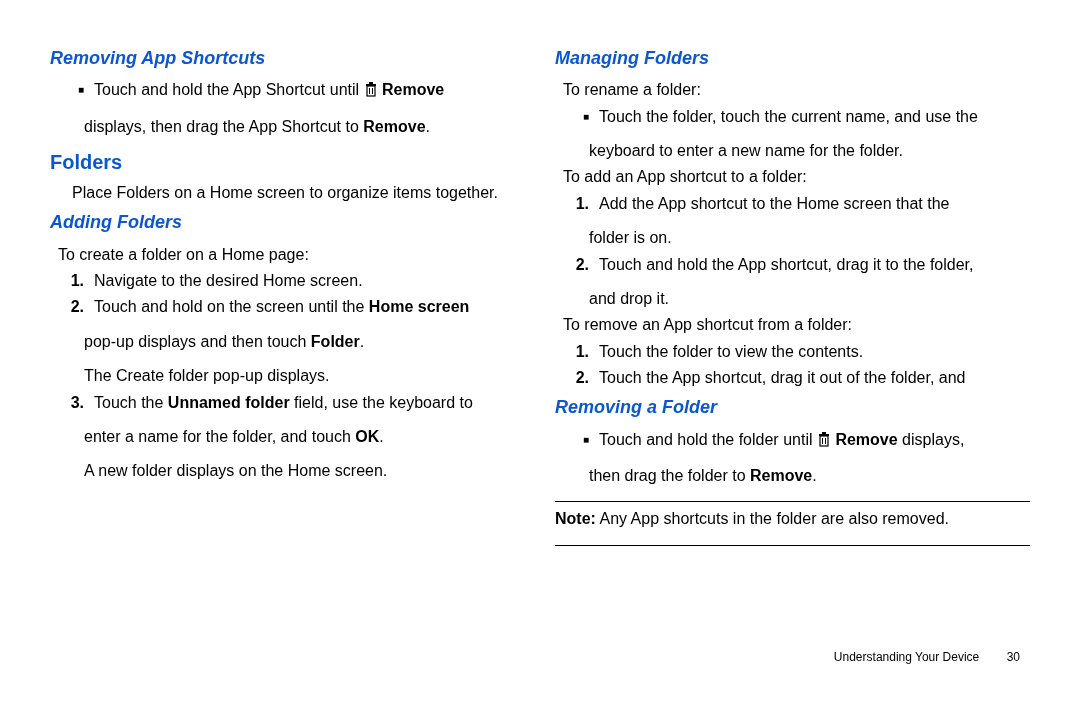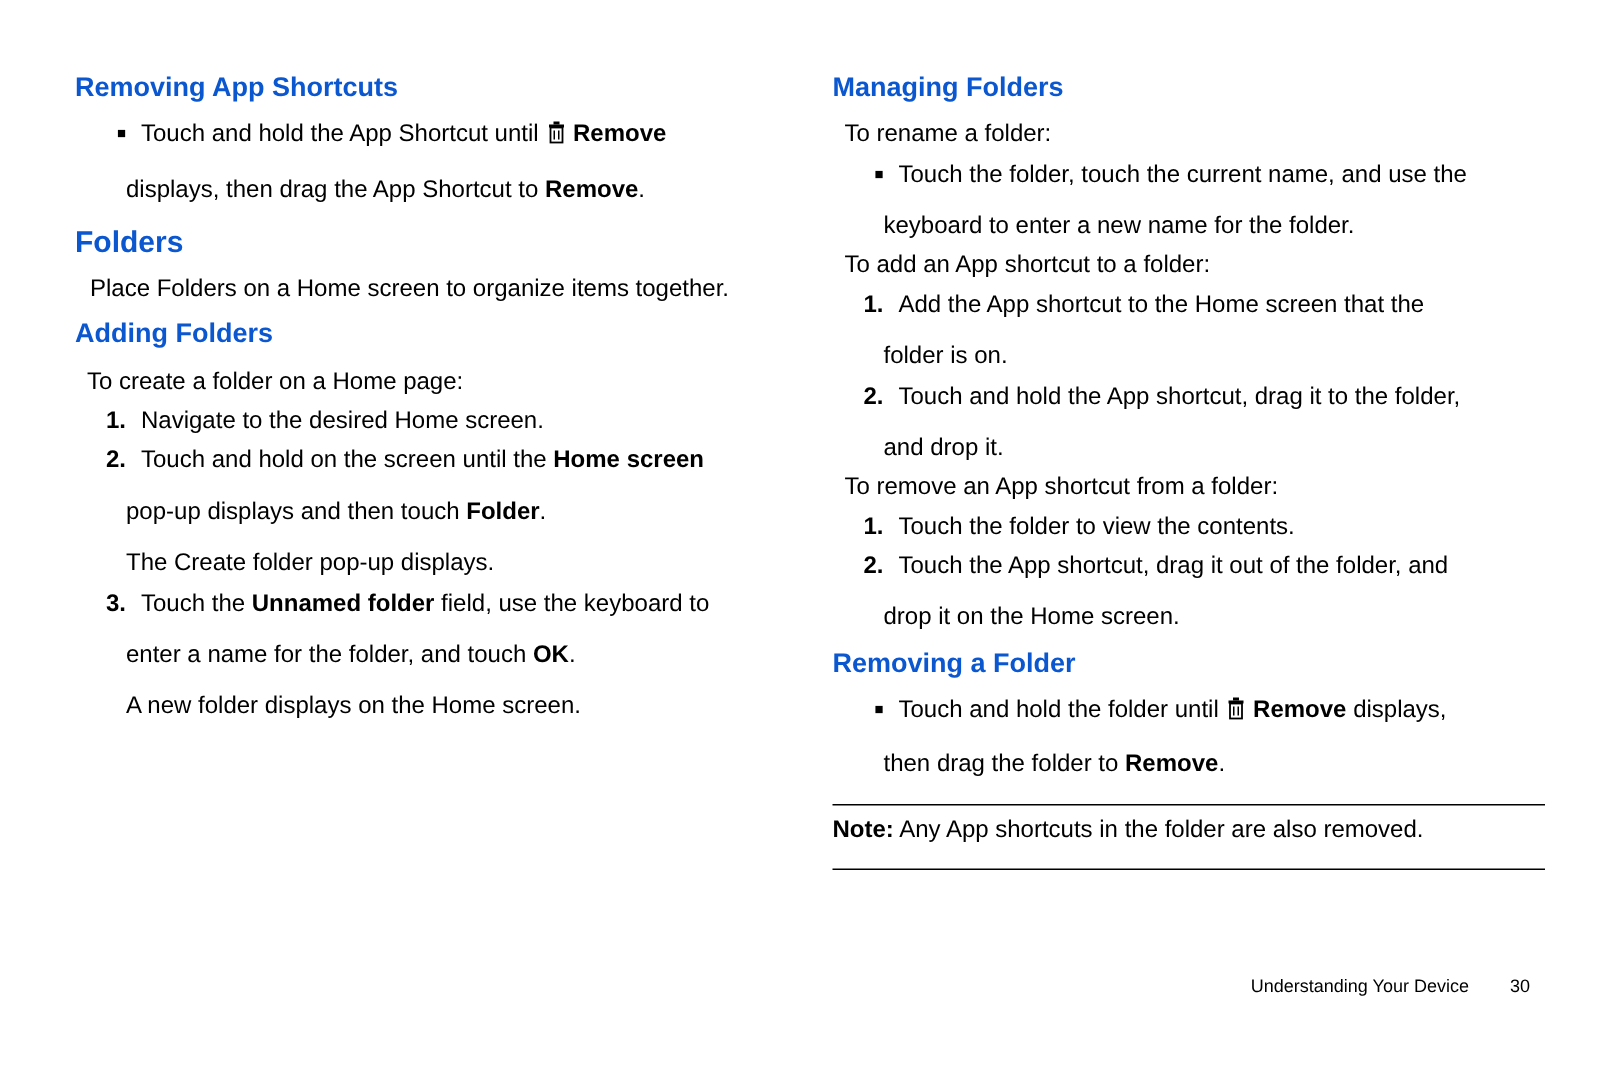--- a/index.html
+++ b/index.html
@@ -20,32 +20,33 @@
     height: 650px;
   }
   .col {
     flex: 1;
     font-size: 16px;
     line-height: 1.4;
   }
   .h-blue-italic {
     color: #0b57d0;
     font-weight: bold;
+    font-style: italic;
     font-size: 18px;
     margin: 6px 0 8px 0;
   }
   .h-section {
     color: #0b57d0;
     font-weight: bold;
     font-size: 20px;
     margin: 10px 0 6px 0;
   }
   p { margin: 4px 0; }
   .indent { margin-left: 34px; margin-top: 12px; }
-  .intro { margin: 4px 0 4px 10px; }
+  .intro { margin: 4px 0 4px 22px; }
   .lead { margin-left: 8px; }
   .bullet-row, .num-row {
     display: flex;
     align-items: flex-start;
     margin: 4px 0;
   }
   .marker {
     width: 34px;
     text-align: right;
     padding-right: 10px;
@@ -161,21 +162,20 @@
 
     <div class="num-row">
       <div class="marker num">1.</div>
       <div>Touch the folder to view the contents.</div>
     </div>
 
     <div class="num-row">
       <div class="marker num">2.</div>
       <div>Touch the App shortcut, drag it out of the folder, and</div>
     </div>
-    <p class="indent">drop it on the Home screen.</p>
 
     <div class="h-blue-italic">Removing a Folder</div>
 
     <div class="bullet-row">
       <div class="marker sq">■</div>
       <div>
         <span>Touch and hold the folder until </span>
         <span class="trash-icon">
           <svg width="14" height="16" viewBox="0 0 14 16">
               <rect x="2" y="3" width="10" height="2" fill="#000"></rect>

